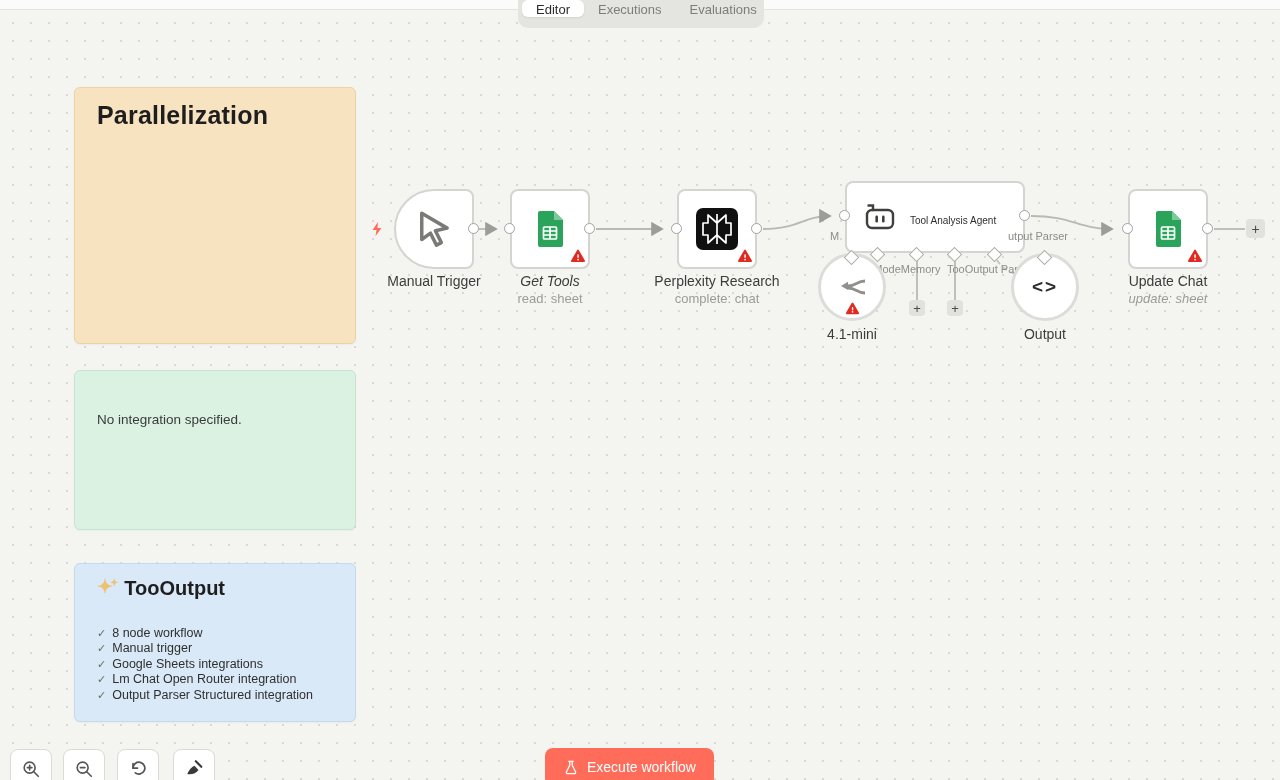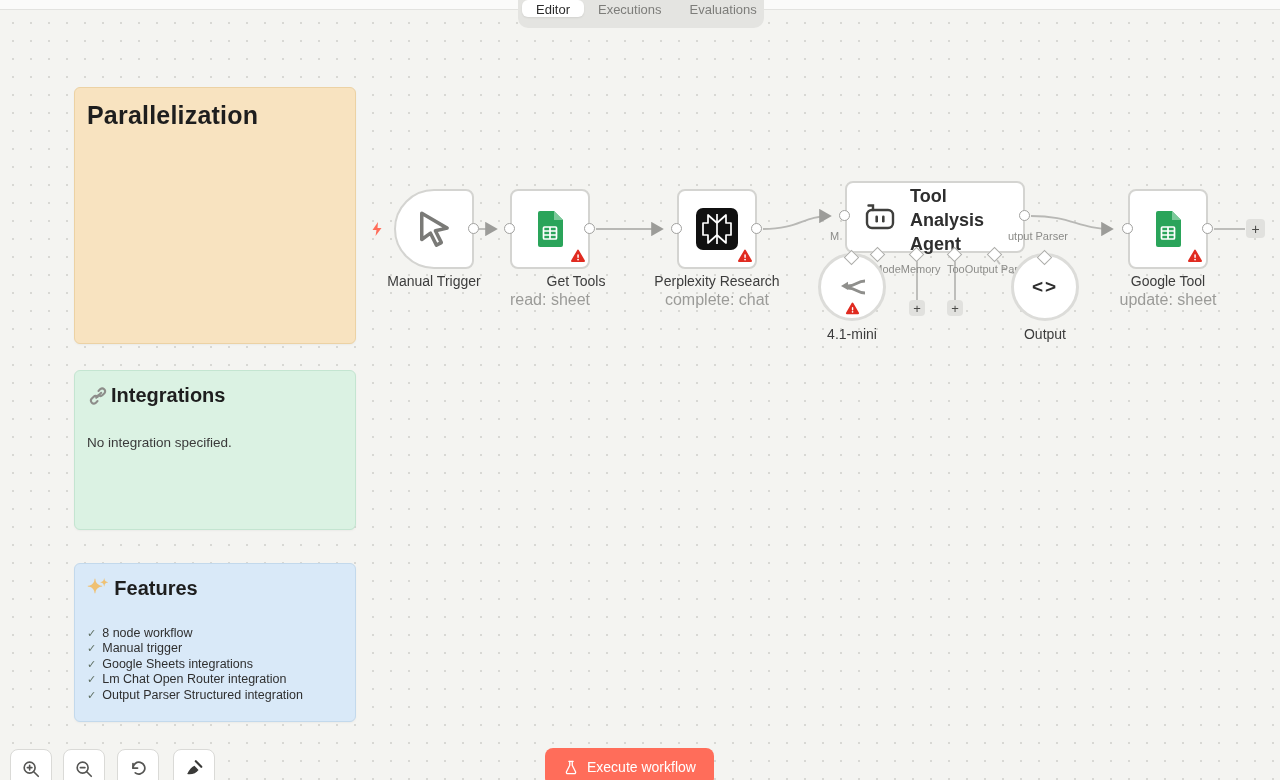--- a/index.html
+++ b/index.html
@@ -13,21 +13,21 @@
 
   
   .top-strip { left:0; top:0; width:1280px; height:10px; background:#fbfbfa; border-bottom:1px solid #e3e3e0; }
   .tabbar { left:518px; top:0; width:246px; height:28px; background:#e4e4e1; border-radius:0 0 10px 10px;
     display:flex; align-items:flex-start; padding:0 4px; }
   .tab { font-size:13px; color:#7d7d7a; padding:3px 14px 4px; height:20px; line-height:14px; cursor:pointer; white-space:nowrap; }
   .tab.active { background:#ffffff; border-radius:6px; color:#2c2c2c; font-weight:500; height:17px;
     box-shadow:0 1px 2px rgba(0,0,0,.08); }
 
   
-  .note { left:74px; width:282px; border-radius:6px; padding:13px 12px; box-shadow:0 1px 2px rgba(0,0,0,.04); }
+  .note { left:74px; width:282px; border-radius:6px; padding:13px 22px; box-shadow:0 1px 2px rgba(0,0,0,.04); }
   .note-orange { top:87px; height:257px; background:#f8e3c0; border:1px solid #eticd; border:1px solid #ecd2a4; }
   .note-green  { top:370px; height:160px; background:#dbf2e3; border:1px solid #c4e5d1; }
   .note-blue   { top:563px; height:159px; background:#d9e9f8; border:1px solid #c3d9ec; }
   .note h1 { font-size:25px; font-weight:700; color:#1e1e1e; letter-spacing:.2px; }
   .note h2 { font-size:20px; font-weight:700; color:#1e1e1e; display:flex; align-items:center; gap:2px; }
   .note-orange .body { margin-top:52px; font-size:16.5px; font-weight:600; line-height:1.6; color:#242424; }
   .note-green .body { margin-top:28px; font-size:13.5px; color:#3a3a3a; }
   .feat-list { margin-top:26px; list-style:none; }
   .feat-list li { font-size:12.5px; color:#2f2f2f; line-height:15.4px; display:flex; gap:6px; align-items:baseline; }
   .check { color:#5f6f63; font-size:11px; }
@@ -35,22 +35,22 @@
   .spark small { font-size:10px; position:relative; top:-7px; left:-3px; color:#efc173; }
 
   
   .node { background:#fff; border:2px solid #d4d4d1; border-radius:8px; width:80px; height:80px;
     display:flex; align-items:center; justify-content:center; cursor:pointer; }
   .node-trigger { border-radius:40px 8px 8px 40px; }
   .node-agent { width:180px; height:72px; justify-content:flex-start; padding-left:16px; gap:13px; }
   .subnode { background:#fff; border:3px solid #dcdcd9; border-radius:50%; width:68px; height:68px;
     display:flex; align-items:center; justify-content:center; cursor:pointer; }
   .nlabel { font-size:14px; color:#3c3c3c; text-align:center; white-space:nowrap; }
-  .nsub { font-size:16px; color:#9b9b98; text-align:center; white-space:nowrap; }
-  .agent-title { font-size:18px; font-weight:700; color:#2e2e2e; line-height:1.32; width:112px;margin-top:8px; }
+  .nsub { font-size:13px; color:#9b9b98; text-align:center; white-space:nowrap; }
+  .agent-title { font-size:10px; font-weight:400; color:#2e2e2e; line-height:1.32; width:112px;margin-top:8px; }
   .glyph-code { font-size:19px; font-weight:700; color:#2d2d2d; letter-spacing:2px; }
 
   .port { width:11px; height:11px; background:#fff; border:1.5px solid #a2a2a0; border-radius:50%; }
   .diamond { width:11px; height:11px; background:#fff; border:1.5px solid #aeaeab; transform:rotate(45deg); }
   .warn { width:16px; height:16px; }
   .plusbtn { background:#e1e1de; border-radius:4px; color:#4a4a48; display:flex; align-items:center;
     justify-content:center; font-size:13px; cursor:pointer; line-height:1; }
   .portlabel { font-size:11px; color:#8c8c89; white-space:nowrap; }
 
   
@@ -89,37 +89,27 @@
       <path d="M955 261 V300"></path>
       <path d="M997 260 C1008 278 1033 280 1043 263" stroke="#c3c3c0" stroke-dasharray="5 4"></path>
     </g>
   </svg>
 
   <div class="abs note note-orange">
     <h1>Parallelization</h1>
   </div>
 
   <div class="abs note note-green">
-    <h2>
-      <span style="display:inline-flex;">
-        <svg width="22" height="22" viewBox="0 0 24 24" fill="none" stroke="#8d8d8a" stroke-width="2.2" stroke-linecap="round">
-          <path d="M10 14 L15.5 8.5"></path>
-          <path d="M12.5 6.5 l2-2 a3.2 3.2 0 0 1 4.5 4.5 l-2 2 a3.2 3.2 0 0 1 -4.5 0"></path>
-          <path d="M11.5 17.5 l-2 2 a3.2 3.2 0 0 1 -4.5-4.5 l2-2 a3.2 3.2 0 0 1 4.5 0"></path>
-        </svg>
-      </span>
-      <span>Integrations</span>
-    </h2>
     <div class="body">No integration specified.</div>
   </div>
 
   <div class="abs note note-blue">
     <h2>
       <span class="spark">✦<small>✦</small></span>
-      <span>Features</span>
+      <span>TooOutput</span>
     </h2>
     <ul class="feat-list">
       <li>
           <span class="check">✓</span>
           <span>8 node workflow</span>
         </li>
       <li>
           <span class="check">✓</span>
           <span>Manual trigger</span>
         </li>
@@ -160,21 +150,21 @@
       </g>
     </svg>
   </div>
   <div class="abs port" style="left:504px;top:223px;"></div>
   <div class="abs port" style="left:584px;top:223px;"></div>
   <svg class="abs warn" style="left:570px;top:248px;" viewBox="0 0 24 24">
     <path d="M12 4 L21 19.5 H3 Z" fill="#e02b20" stroke="#e02b20" stroke-width="3" stroke-linejoin="round"></path>
     <rect x="11" y="9.5" width="2.2" height="5.5" rx="1.1" fill="#fff"></rect>
     <circle cx="12.1" cy="17.3" r="1.35" fill="#fff"></circle>
   </svg>
-  <div class="abs nlabel" style="left:496px;top:273px;width:160px;">Get Tools</div>
+  <div class="abs nlabel" style="left:470px;top:273px;width:160px;font-style:italic;">Get Tools</div>
   <div class="abs nsub" style="left:470px;top:291px;width:160px;">read: sheet</div>
 
   <div class="abs node" style="left:677px;top:189px;">
     <svg width="42" height="42" viewBox="0 0 42 42">
       <rect x="0" y="0" width="42" height="42" rx="7" fill="#101010"></rect>
       <g fill="none" stroke="#ffffff" stroke-width="1.7" stroke-linejoin="round">
         <path d="M21 6 V36"></path>
         <path d="M21 15 L12 7 V15 H7 V27 H12 V35 L21 27"></path>
         <path d="M21 15 L30 7 V15 H35 V27 H30 V35 L21 27"></path>
       </g>
@@ -243,22 +233,22 @@
       </g>
     </svg>
   </div>
   <div class="abs port" style="left:1122px;top:223px;"></div>
   <div class="abs port" style="left:1202px;top:223px;"></div>
   <svg class="abs warn" style="left:1187px;top:248px;" viewBox="0 0 24 24">
     <path d="M12 4 L21 19.5 H3 Z" fill="#e02b20" stroke="#e02b20" stroke-width="3" stroke-linejoin="round"></path>
     <rect x="11" y="9.5" width="2.2" height="5.5" rx="1.1" fill="#fff"></rect>
     <circle cx="12.1" cy="17.3" r="1.35" fill="#fff"></circle>
   </svg>
-  <div class="abs nlabel" style="left:1088px;top:273px;width:160px;">Google Tool</div>
-  <div class="abs nsub" style="left:1088px;top:291px;width:160px;">update: sheet</div>
+  <div class="abs nlabel" style="left:1088px;top:273px;width:160px;">Update Chat</div>
+  <div class="abs nsub" style="left:1088px;top:291px;width:160px;font-style:italic;">update: sheet</div>
 
   <div class="abs plusbtn" style="left:1246px;top:219px;width:19px;height:19px;font-size:14px;">+</div>
 
   <div class="abs ctrlbtn" style="left:10px;top:749px;">
     <svg width="20" height="20" viewBox="0 0 22 22" fill="none" stroke="#555553" stroke-width="1.8" stroke-linecap="round">
       <circle cx="9.5" cy="9.5" r="6"></circle>
         <path d="M14 14 L19 19"></path>
         <path d="M7 9.5 h5 M9.5 7 v5"></path>
     </svg>
   </div>

